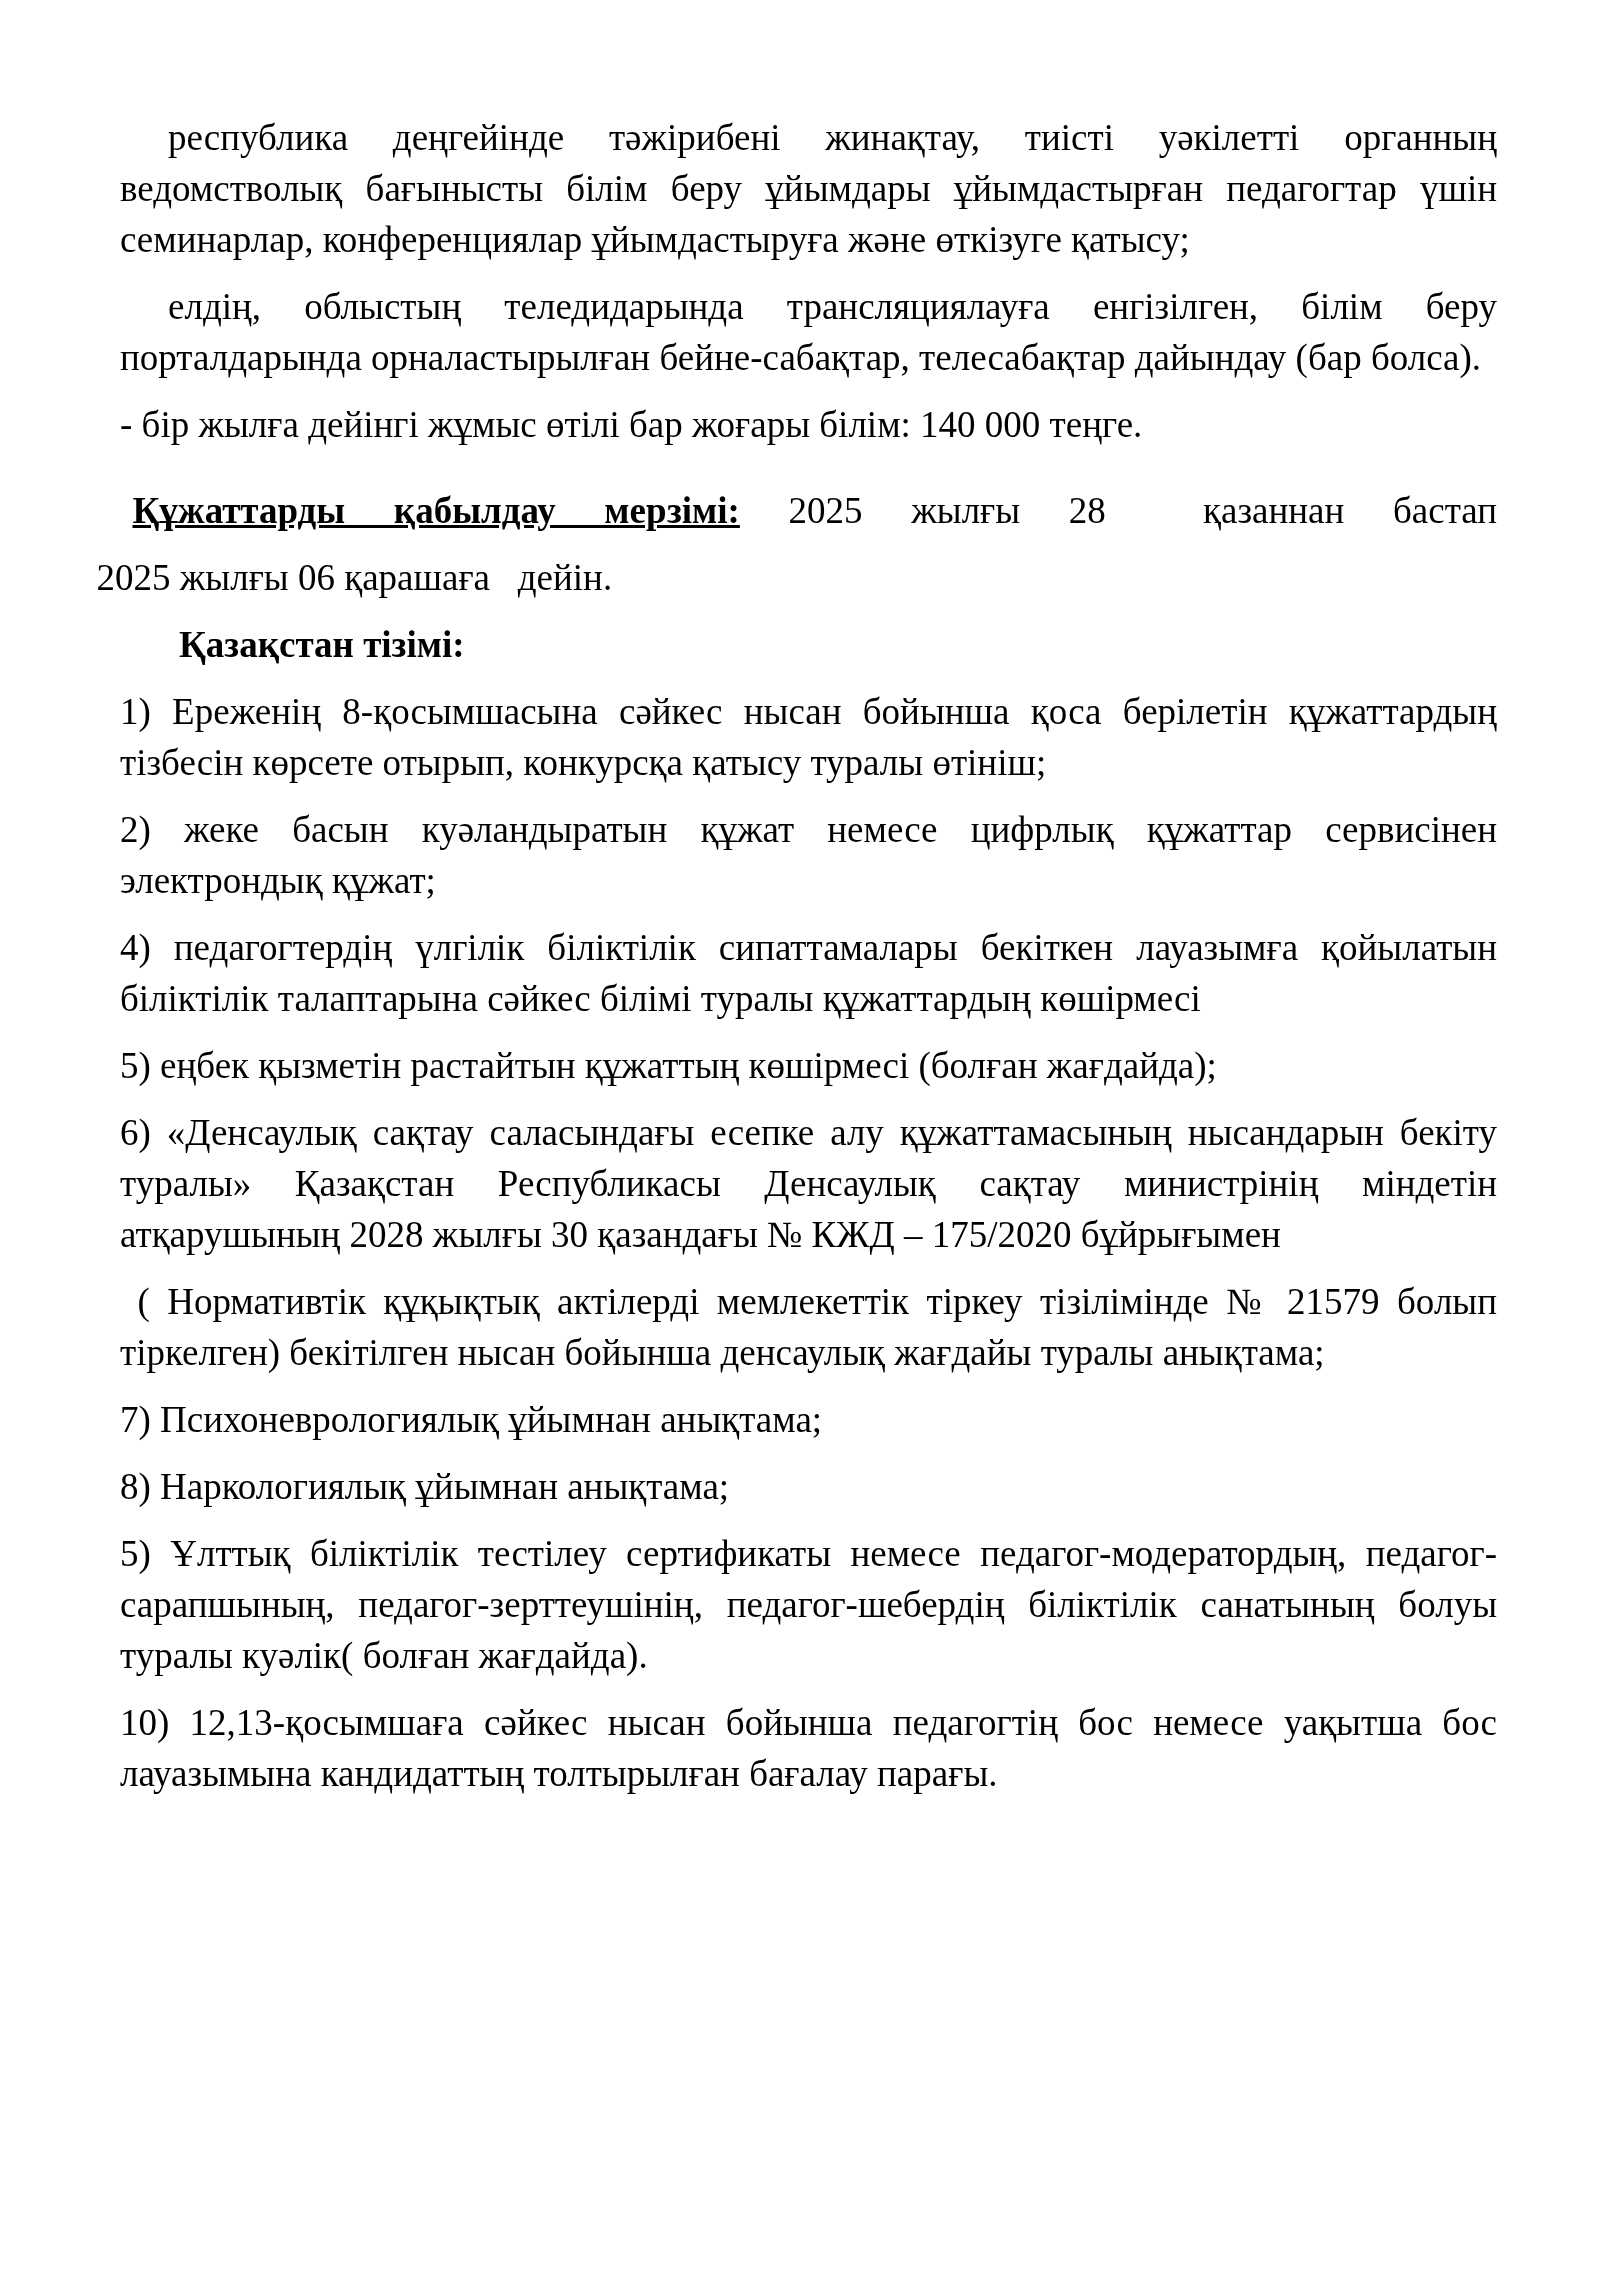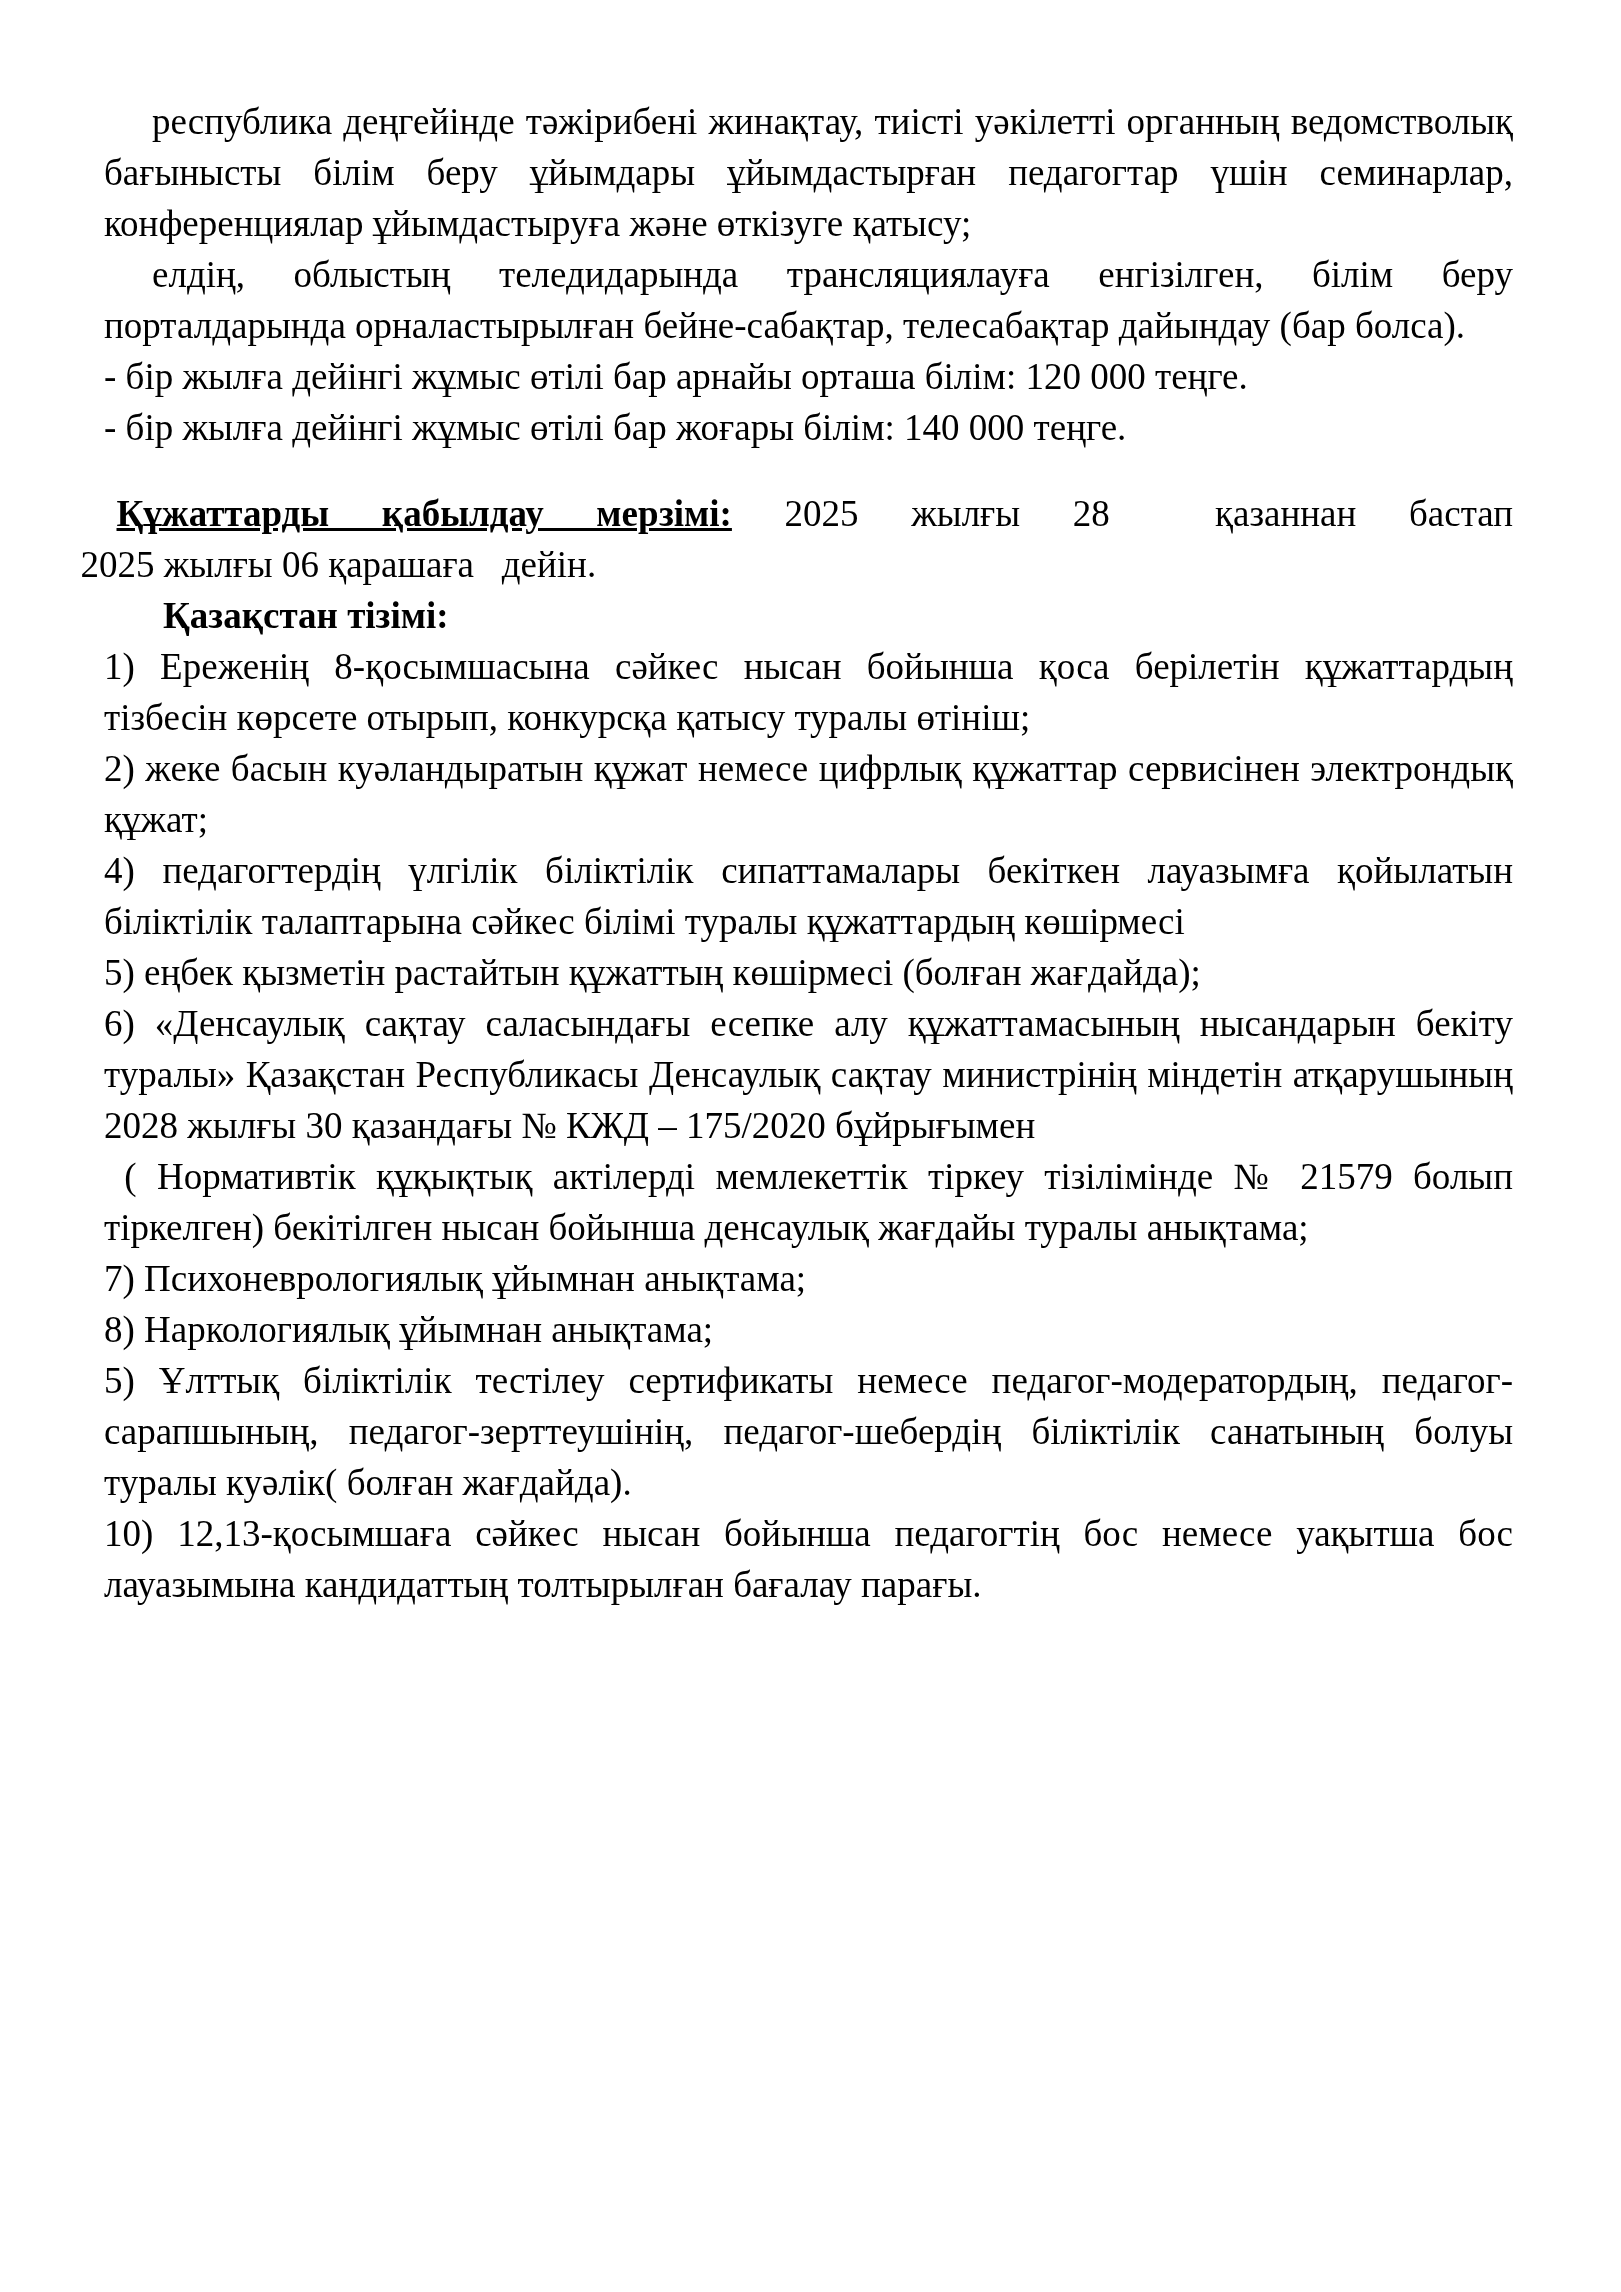--- a/index.html
+++ b/index.html
@@ -11,21 +11,21 @@
     margin: 0 auto;
     background: #ffffff;
     color: #000000;
     font-family: "Liberation Serif", "DejaVu Serif", serif;
     font-size: 37px;
     line-height: 51px;
     box-sizing: border-box;
     padding: 96px 108px 0 104px;
     overflow: hidden;
   }
-  .page p { margin: 0; }
+  .page p { margin: 16px; }
   .para { text-align: justify; white-space: pre-wrap; }
   .pre  { white-space: pre-wrap; }
   .indent { text-indent: 48px; }
   .bold { font-weight: bold; text-decoration: underline; }
   .pay-heading {
     font-weight: bold;
     text-indent: 74px;
     margin-top: 61px;
   }
   .pay-line { white-space: pre-wrap; }
@@ -50,21 +50,20 @@
 
 <div class="page" style="background: rgb(255, 255, 255); color: rgb(0, 0, 0);">
 
   <div>
       <p class="para indent">республика деңгейінде тәжірибені жинақтау, тиісті уәкілетті органның ведомстволық бағынысты білім беру ұйымдары ұйымдастырған педагогтар үшін семинарлар, конференциялар ұйымдастыруға және өткізуге қатысу;</p>
       <p class="para indent">елдің, облыстың теледидарында трансляциялауға енгізілген, білім беру порталдарында орналастырылған бейне-сабақтар, телесабақтар дайындау (бар болса).</p>
     </div>
 
 
   <div>
-      <p class="para pay-line">- бір жылға дейінгі жұмыс өтілі бар арнайы орташа білім: 120 000 теңге.</p>
       <p class="para pay-line">- бір жылға дейінгі жұмыс өтілі бар жоғары білім: 140 000 теңге.</p>
     </div>
 
   <div class="deadline">
     <p class="deadline-line1"><span class="bold pre">Құжаттарды қабылдау мерзімі:</span> <span class="pre">2025 жылғы 28  қазаннан бастап</span></p>
     <p class="pre">2025 жылғы 06 қарашаға   дейін.</p>
   </div>
 
   <p class="docs-heading">Қазақстан тізімі:</p>
 

